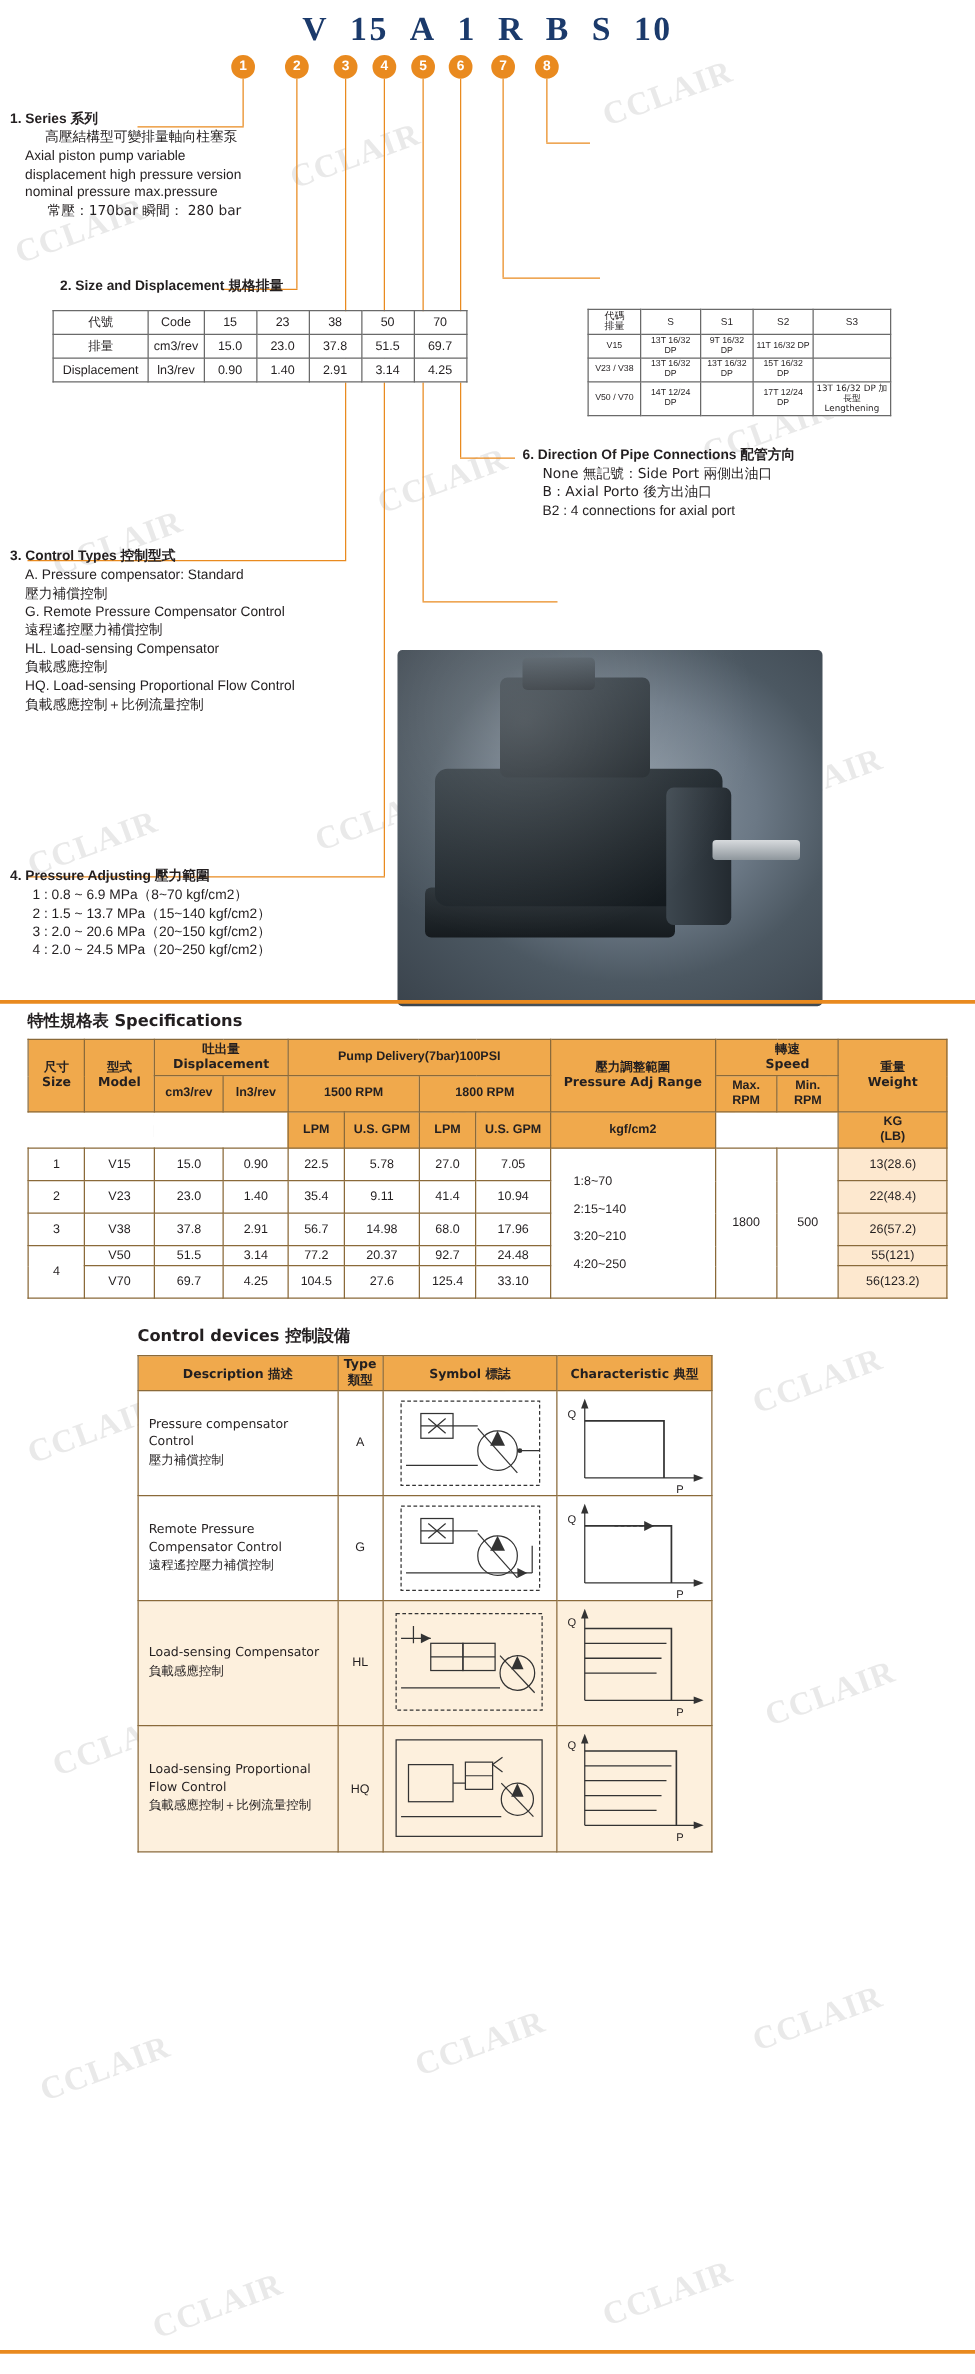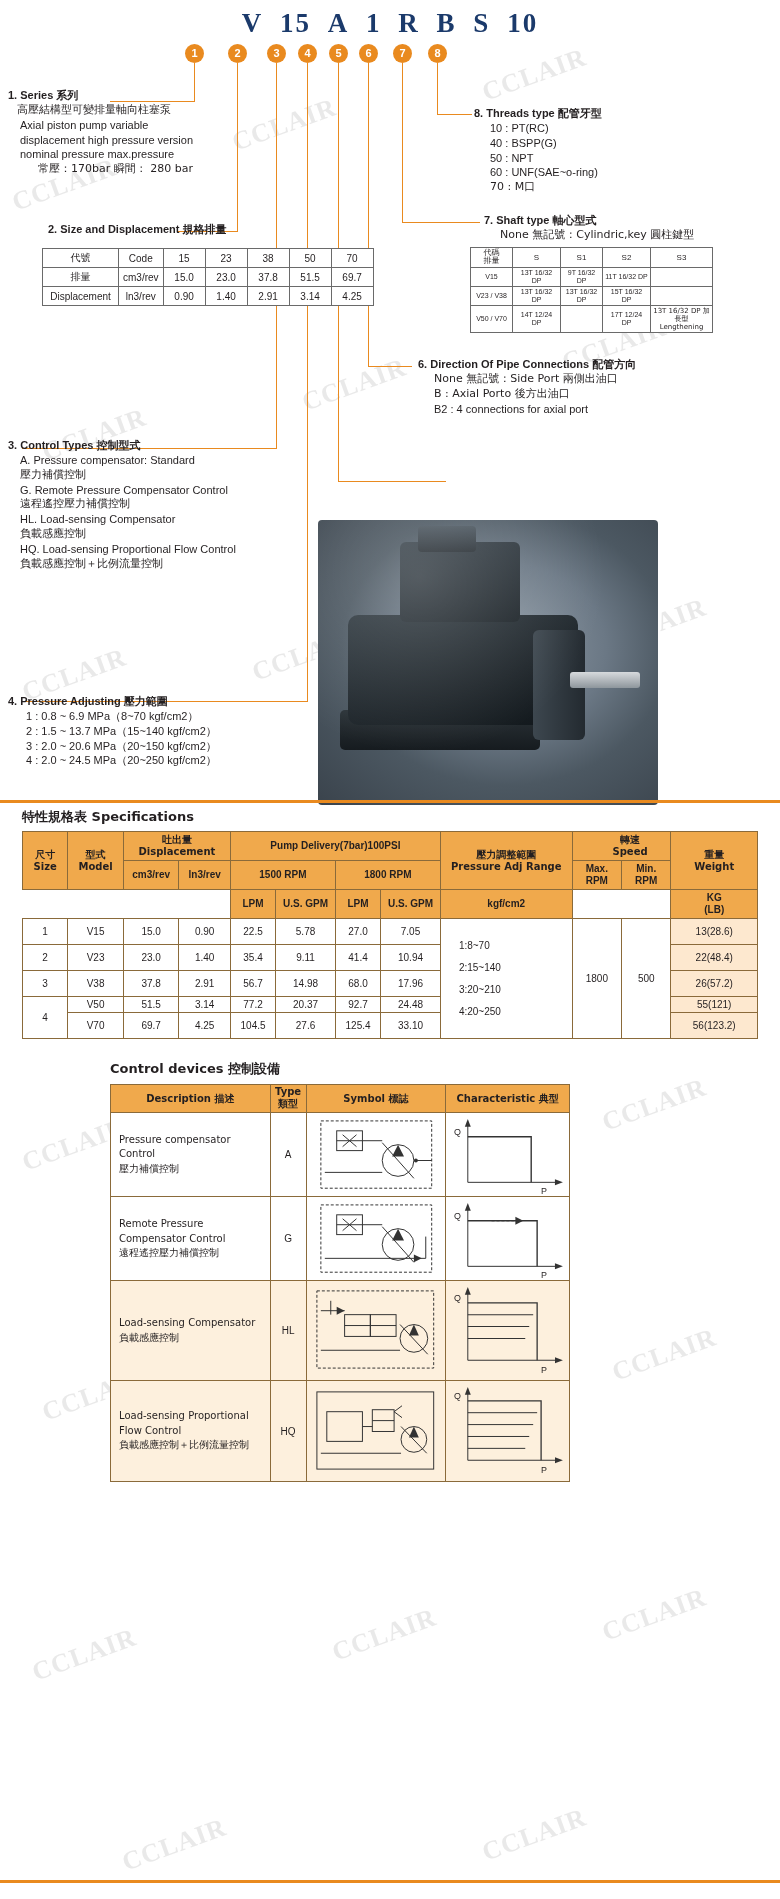--- a/index.html
+++ b/index.html
@@ -205,21 +205,21 @@
 
   <div class="ln lnv" style="left:402px; top:63px; height:159px;"></div>
   <div class="ln lnh" style="left:402px; top:222px; width:78px;"></div>
 
   <div class="ln lnv" style="left:437px; top:63px; height:51px;"></div>
   <div class="ln lnh" style="left:437px; top:114px; width:35px;"></div>
 
   <div class="blk" style="left:8px; top:88px; width:230px;">
     <div><span class="ttl">1.</span>
          <span class="ttl">Series  系列</span></div>
-    <div class="cjk" style="margin-left:9px;">高壓結構型可變排量軸向柱塞泵</div>
+    <div class="cjk" style="margin-left:28px;">高壓結構型可變排量軸向柱塞泵</div>
     <div style="margin-left:12px;">Axial piston pump variable</div>
     <div style="margin-left:12px;">displacement high pressure version</div>
     <div style="margin-left:12px;">nominal pressure      max.pressure</div>
     <div class="cjk" style="margin-left:30px;">常壓：170bar        瞬間： 280 bar</div>
   </div>
 
   <div class="blk" style="left:48px; top:222px;">
     <span class="ttl">2.</span>
     <span class="ttl">Size and Displacement  規格排量</span>
   </div>
@@ -280,25 +280,20 @@
 
 
   <div class="blk" style="left:418px; top:357px; width:300px;">
     <div><span class="ttl">6.</span>
          <span class="ttl">Direction Of Pipe Connections  配管方向</span></div>
     <div class="cjk" style="margin-left:16px;">None 無記號：Side Port  兩側出油口</div>
     <div class="cjk" style="margin-left:16px;">B : Axial Porto  後方出油口</div>
     <div style="margin-left:16px;">B2 : 4 connections for axial port</div>
   </div>
 
-  <div class="blk" style="left:484px; top:213px; width:290px;">
-    <div><span class="ttl">7.</span>
-         <span class="ttl">Shaft type  軸心型式</span></div>
-    <div class="cjk" style="margin-left:16px;">None 無記號：Cylindric,key 圓柱鍵型</div>
-  </div>
 
   <table class="grid" id="shaft-table">
     <tbody>
         <tr>
       <td class="hdr rowh cjk" style="line-height:1.05;">代碼<br>排量</td>
       <td class="hdr" style="width:48px;">S</td>
       <td class="hdr" style="width:42px;">S1</td>
       <td class="hdr" style="width:48px;">S2</td>
       <td class="hdr" style="width:62px;">S3</td>
     </tr>
@@ -319,29 +314,20 @@
     <tr>
       <td>V50 / V70</td>
       <td>14T 12/24 DP</td>
       <td></td>
       <td>17T 12/24 DP</td>
       <td class="cjk">13T 16/32 DP 加長型 Lengthening</td>
     </tr>
   </tbody>
     </table>
 
-  <div class="blk" style="left:474px; top:106px; width:250px;">
-    <div><span class="ttl">8.</span>
-         <span class="ttl">Threads type  配管牙型</span></div>
-    <div style="margin-left:16px;">10 : PT(RC)</div>
-    <div style="margin-left:16px;">40 : BSPP(G)</div>
-    <div style="margin-left:16px;">50 : NPT</div>
-    <div style="margin-left:16px;">60 : UNF(SAE~o-ring)</div>
-    <div class="cjk" style="margin-left:16px;">70 : M口</div>
-  </div>
 
   <div class="photo">
     <div class="foot"></div>
     <div class="bodyshape"></div>
     <div class="flange"></div>
     <div class="topblk"></div>
     <div class="cap"></div>
     <div class="shaft"></div>
     <div class="gloss"></div>
   </div>

